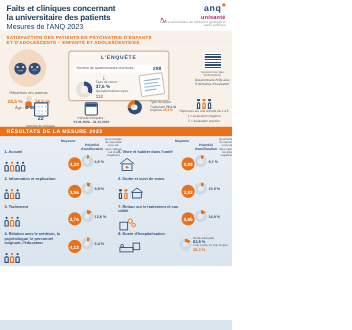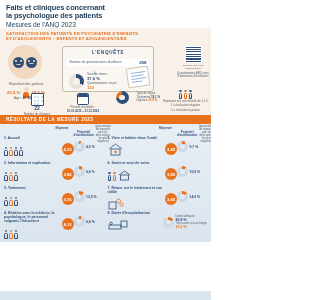--- a/index.html
+++ b/index.html
@@ -173,22 +173,30 @@
             background:#dbe5ee; padding:1.5px 5px; }
 </style>
 </head>
 <body>
 
 <div class="poster">
 
   <div class="header">
     <div class="title-wrap">
       <div class="title-l1">Faits et cliniques concernant</div>
-      <div class="title-l2">la psychologue des patients</div>
+      <div class="title-l2">la universitaire des patients</div>
       <div class="title-sub">Mesures de l'ANQ 2023</div>
+    </div>
+    <div class="logos">
+      <div class="logo-anq"><span>anq</span><span class="logo-anq-dot"></span></div>
+      <div class="logo-squiggle">∿</div>
+      <div class="logo-uni">
+        <div class="logo-uni-name">unisanté</div>
+        <div class="logo-uni-sub">Centre universitaire de médecine générale et santé publique</div>
+      </div>
     </div>
   </div>
 
   <div class="band">
     <div class="band-text">SATISFACTION DES PATIENTS EN PSYCHIATRIE D'ENFANTS</div>
     <div class="band-text">ET D'ADOLESCENTS – ENFANTS ET ADOLESCENTS/ES</div>
   </div>
 
   <div class="info">
 

